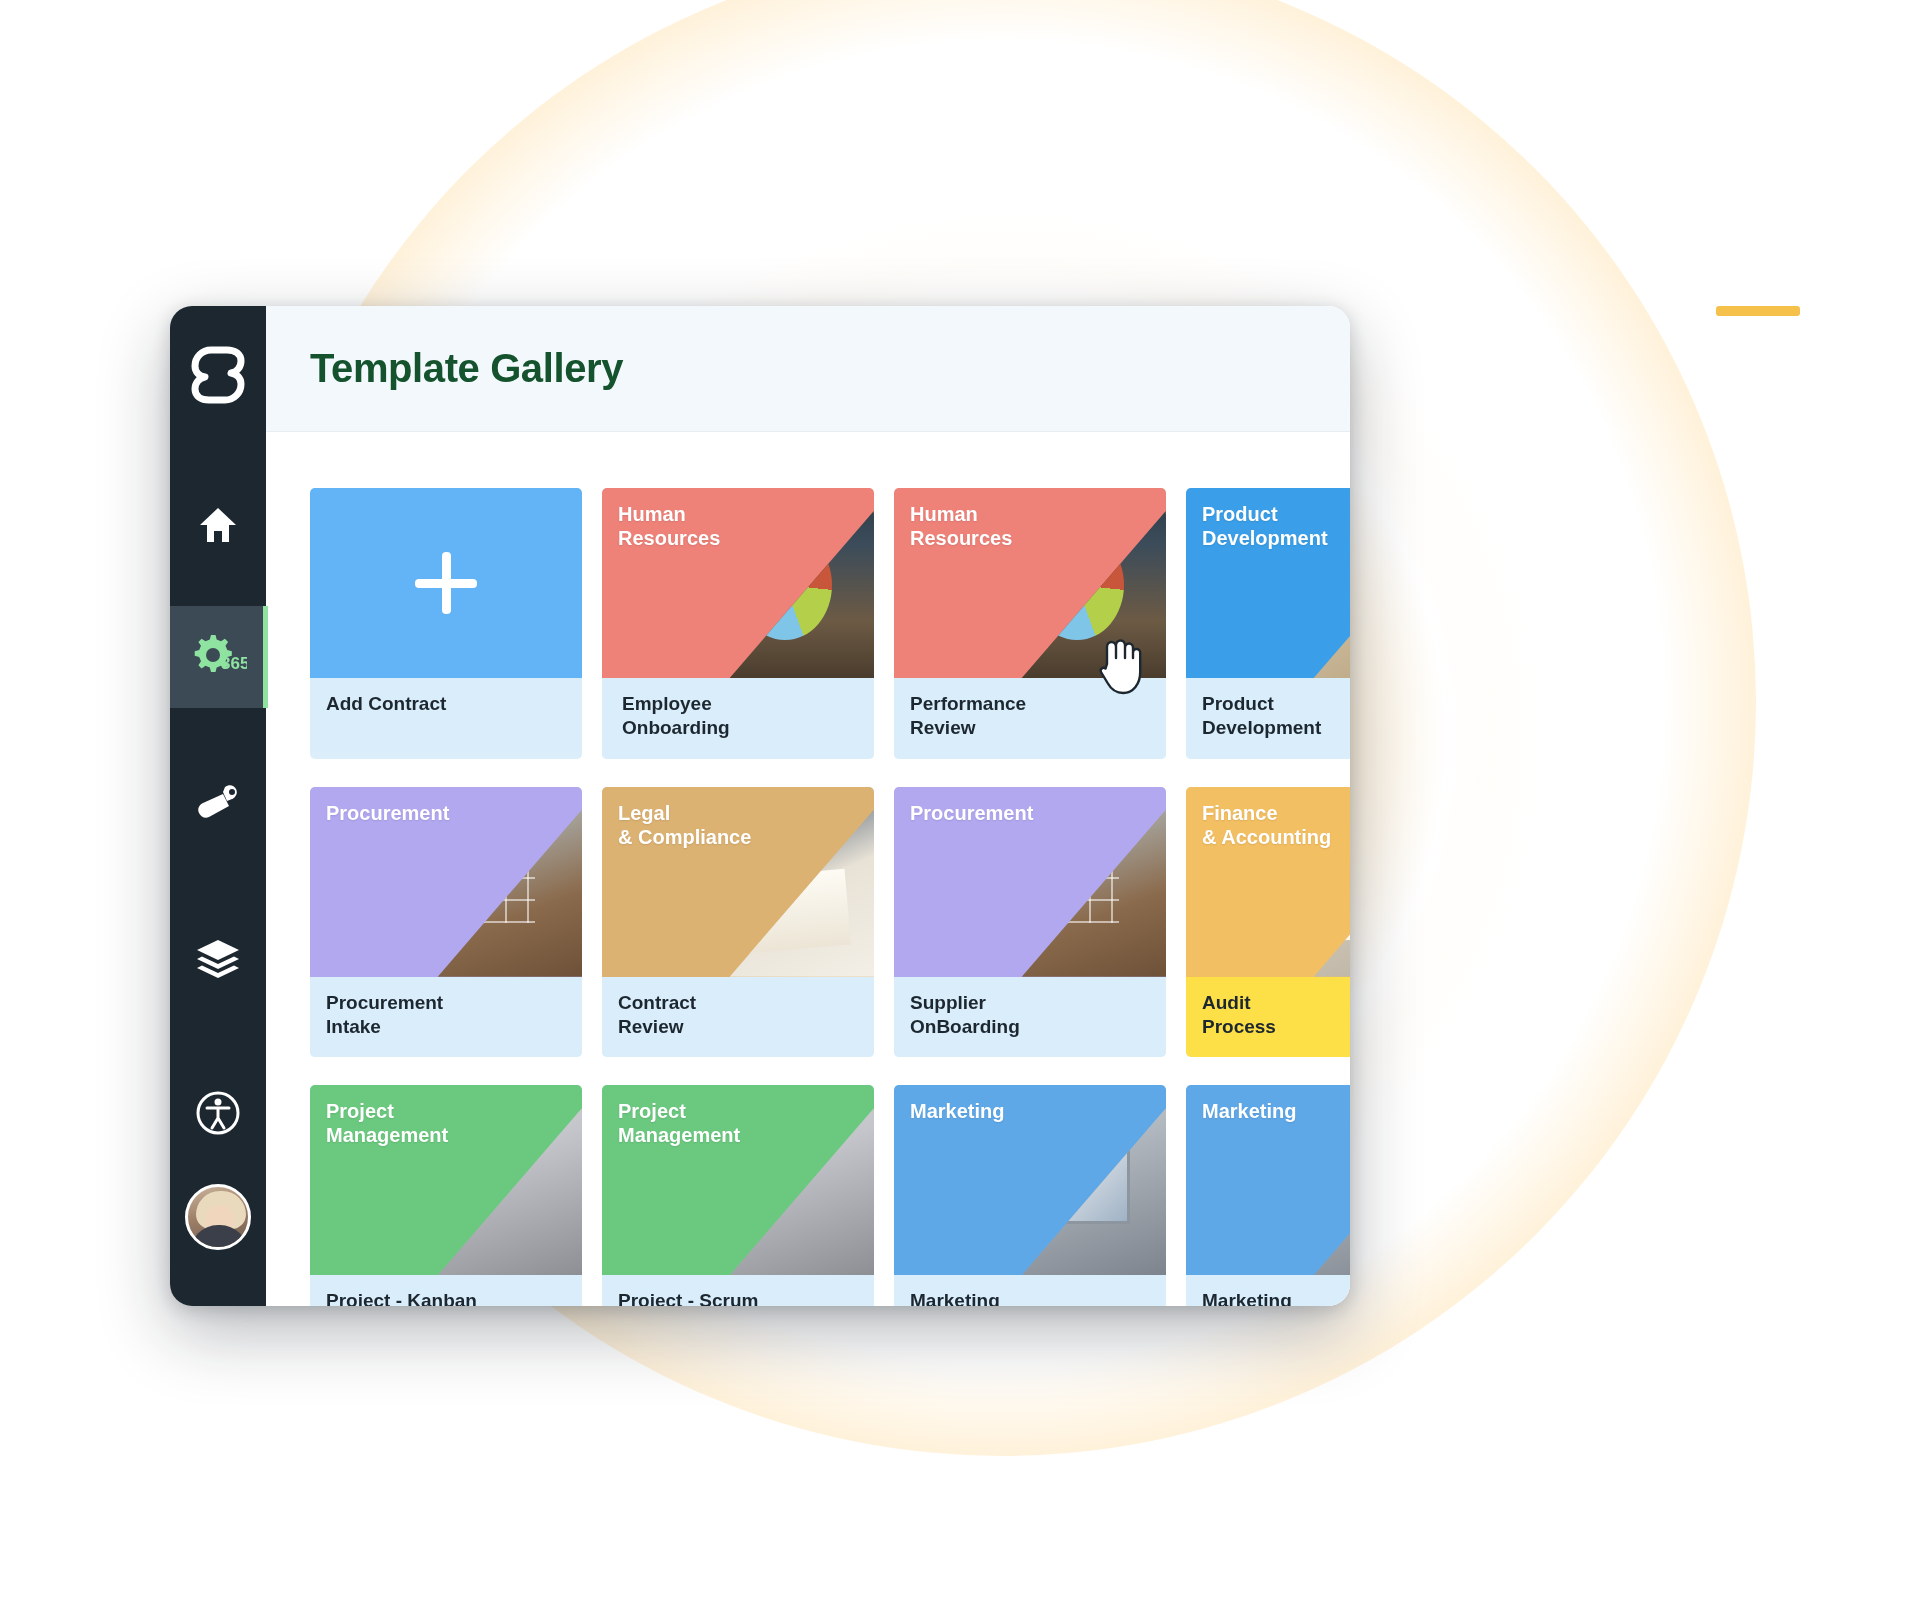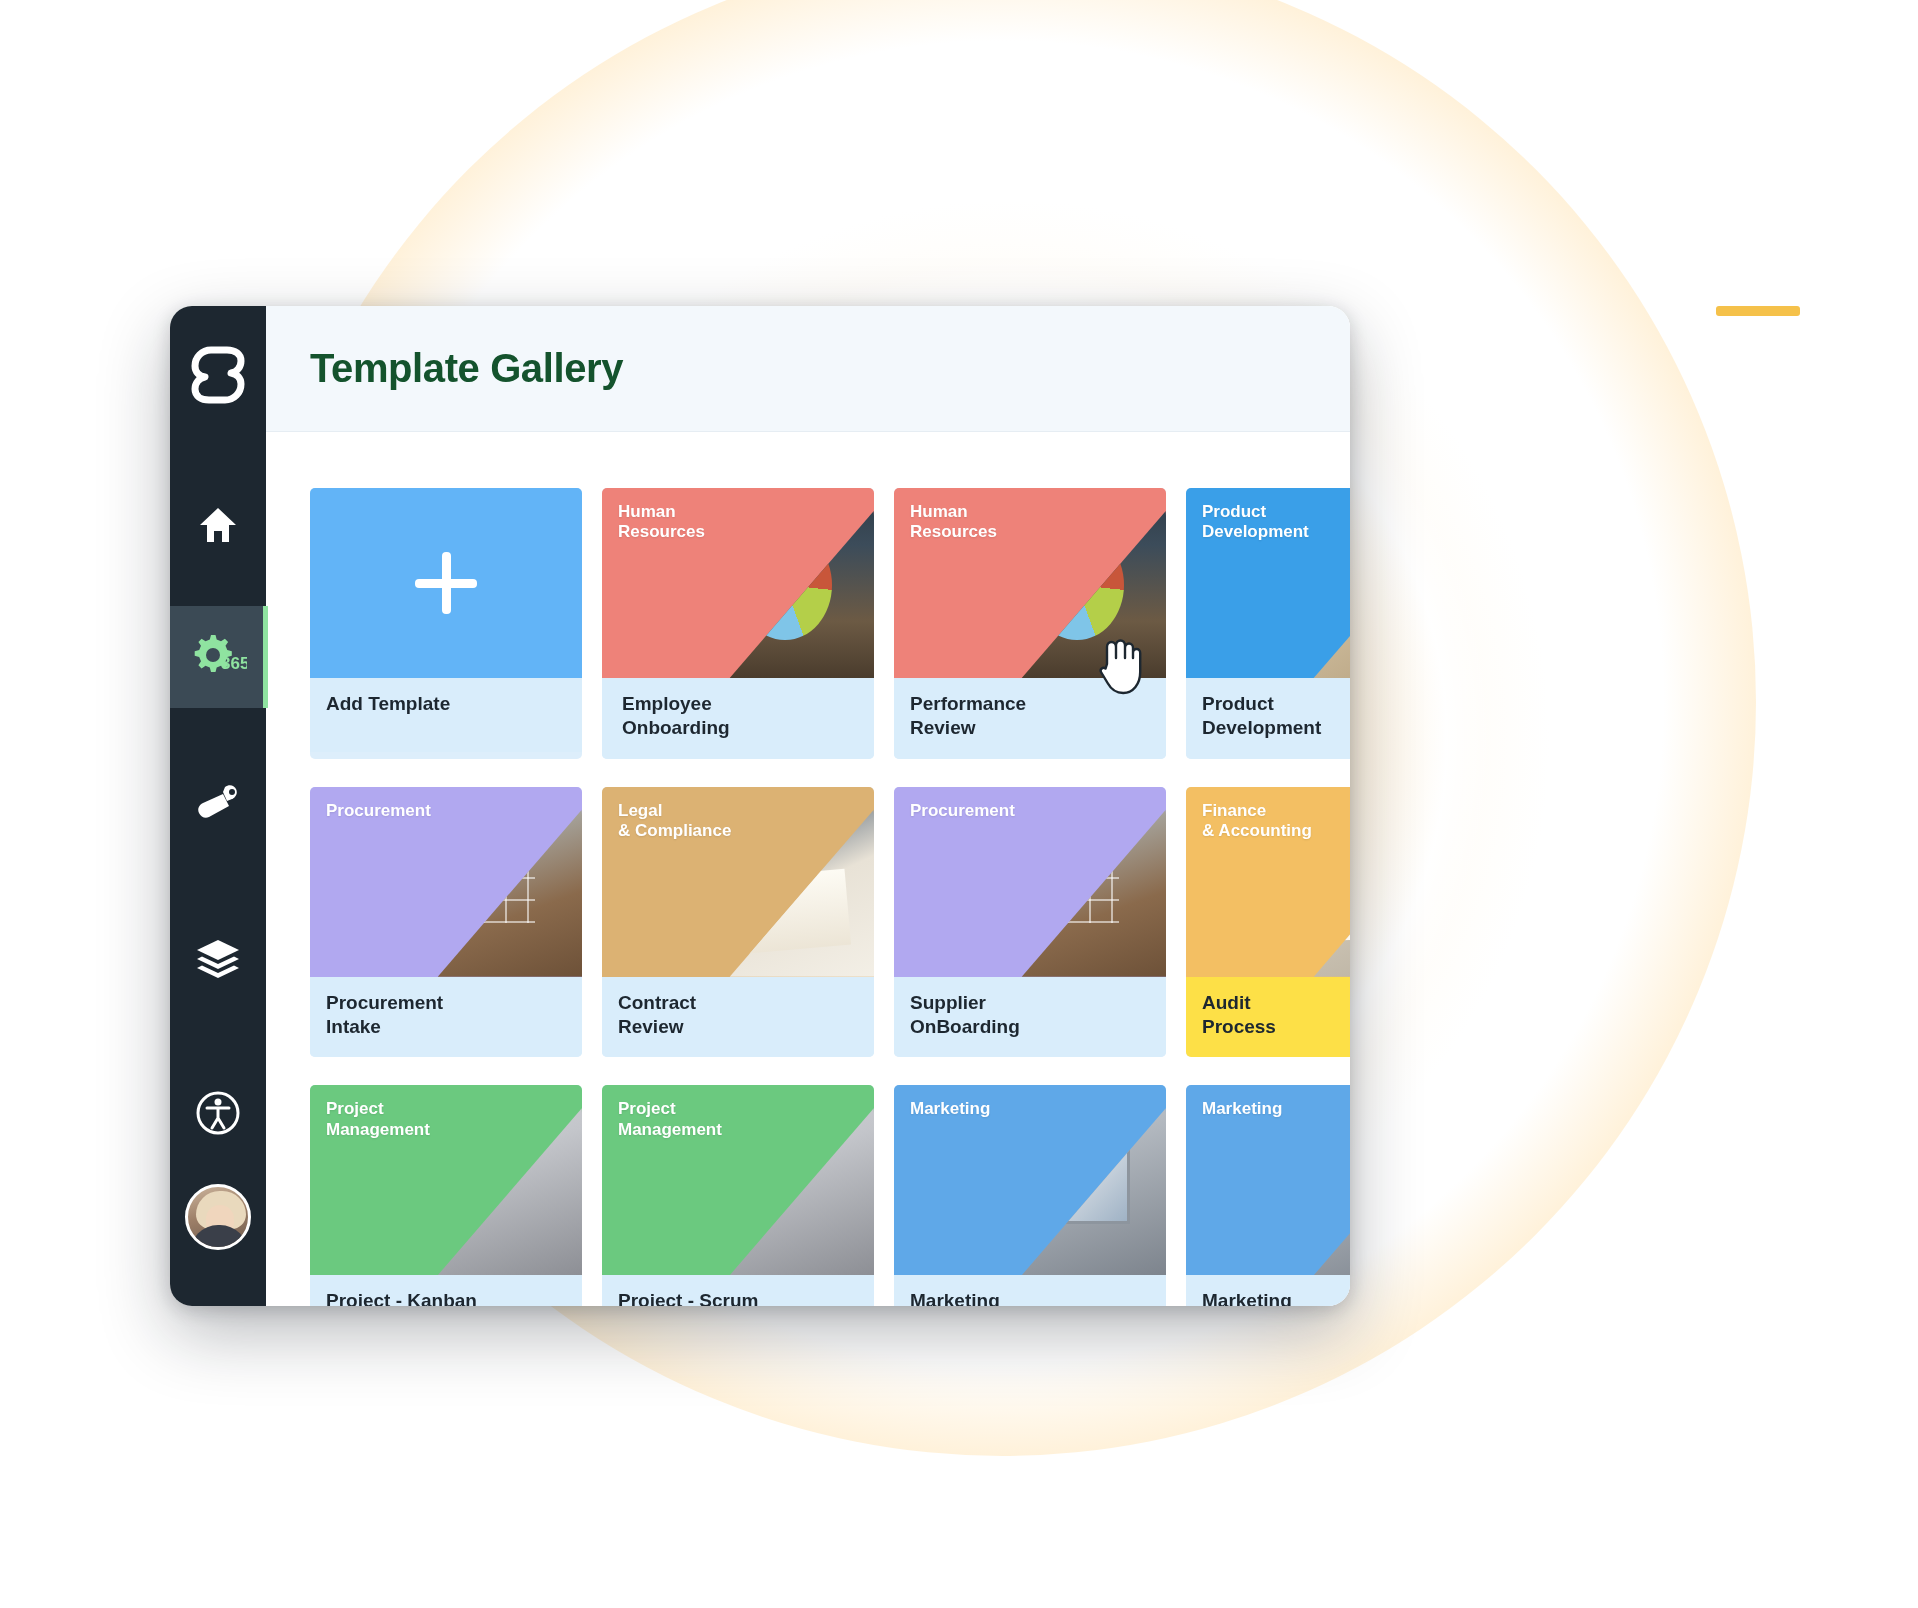--- a/index.html
+++ b/index.html
@@ -104,21 +104,21 @@
 
   .card {
     width:272px; border-radius:5px; overflow:hidden; cursor:pointer;
     background:#ddeefb;
   }
   .card-media {
     height:190px; position:relative; overflow:hidden;
   }
   .card-cat {
     position:absolute; left:16px; top:14px; z-index:3;
-    color:#ffffff; font-size:17px; font-weight:bold; line-height:1.2;
+    color:#ffffff; font-size:20px; font-weight:bold; line-height:1.2;
     text-shadow:0 1px 2px rgba(0,0,0,0.10);
     white-space:pre-line;
   }
   
   .card-photo {
     position:absolute; right:0; bottom:0; width:78%; height:100%;
     clip-path:polygon(32% 100%, 100% 12%, 100% 100%);
     border-top-right-radius:28px;
   }
   .card-label {
@@ -290,21 +290,21 @@
     <div id="topbar">
       <div id="page-title">Template Gallery</div>
     </div>
 
     <div id="gallery">
       <div id="grid">
           <div class="card add">
             <div class="card-media">
               <div class="plus-icon"></div>
             </div>
-            <div class="card-label" style="background: rgb(217, 237, 251);">Add Template</div>
+            <div class="card-label" style="background: rgb(217, 237, 251);">Add Contract</div>
           </div>
           <div class="card">
             <div class="card-media" style="background: rgb(238, 130, 121);">
               <div class="card-cat">Human
 Resources</div>
               <div class="card-photo ph-hr"></div>
             </div>
             <div class="card-label" style="background: rgb(217, 237, 251); padding-left: 20px;">Employee
 Onboarding</div>
           </div>

